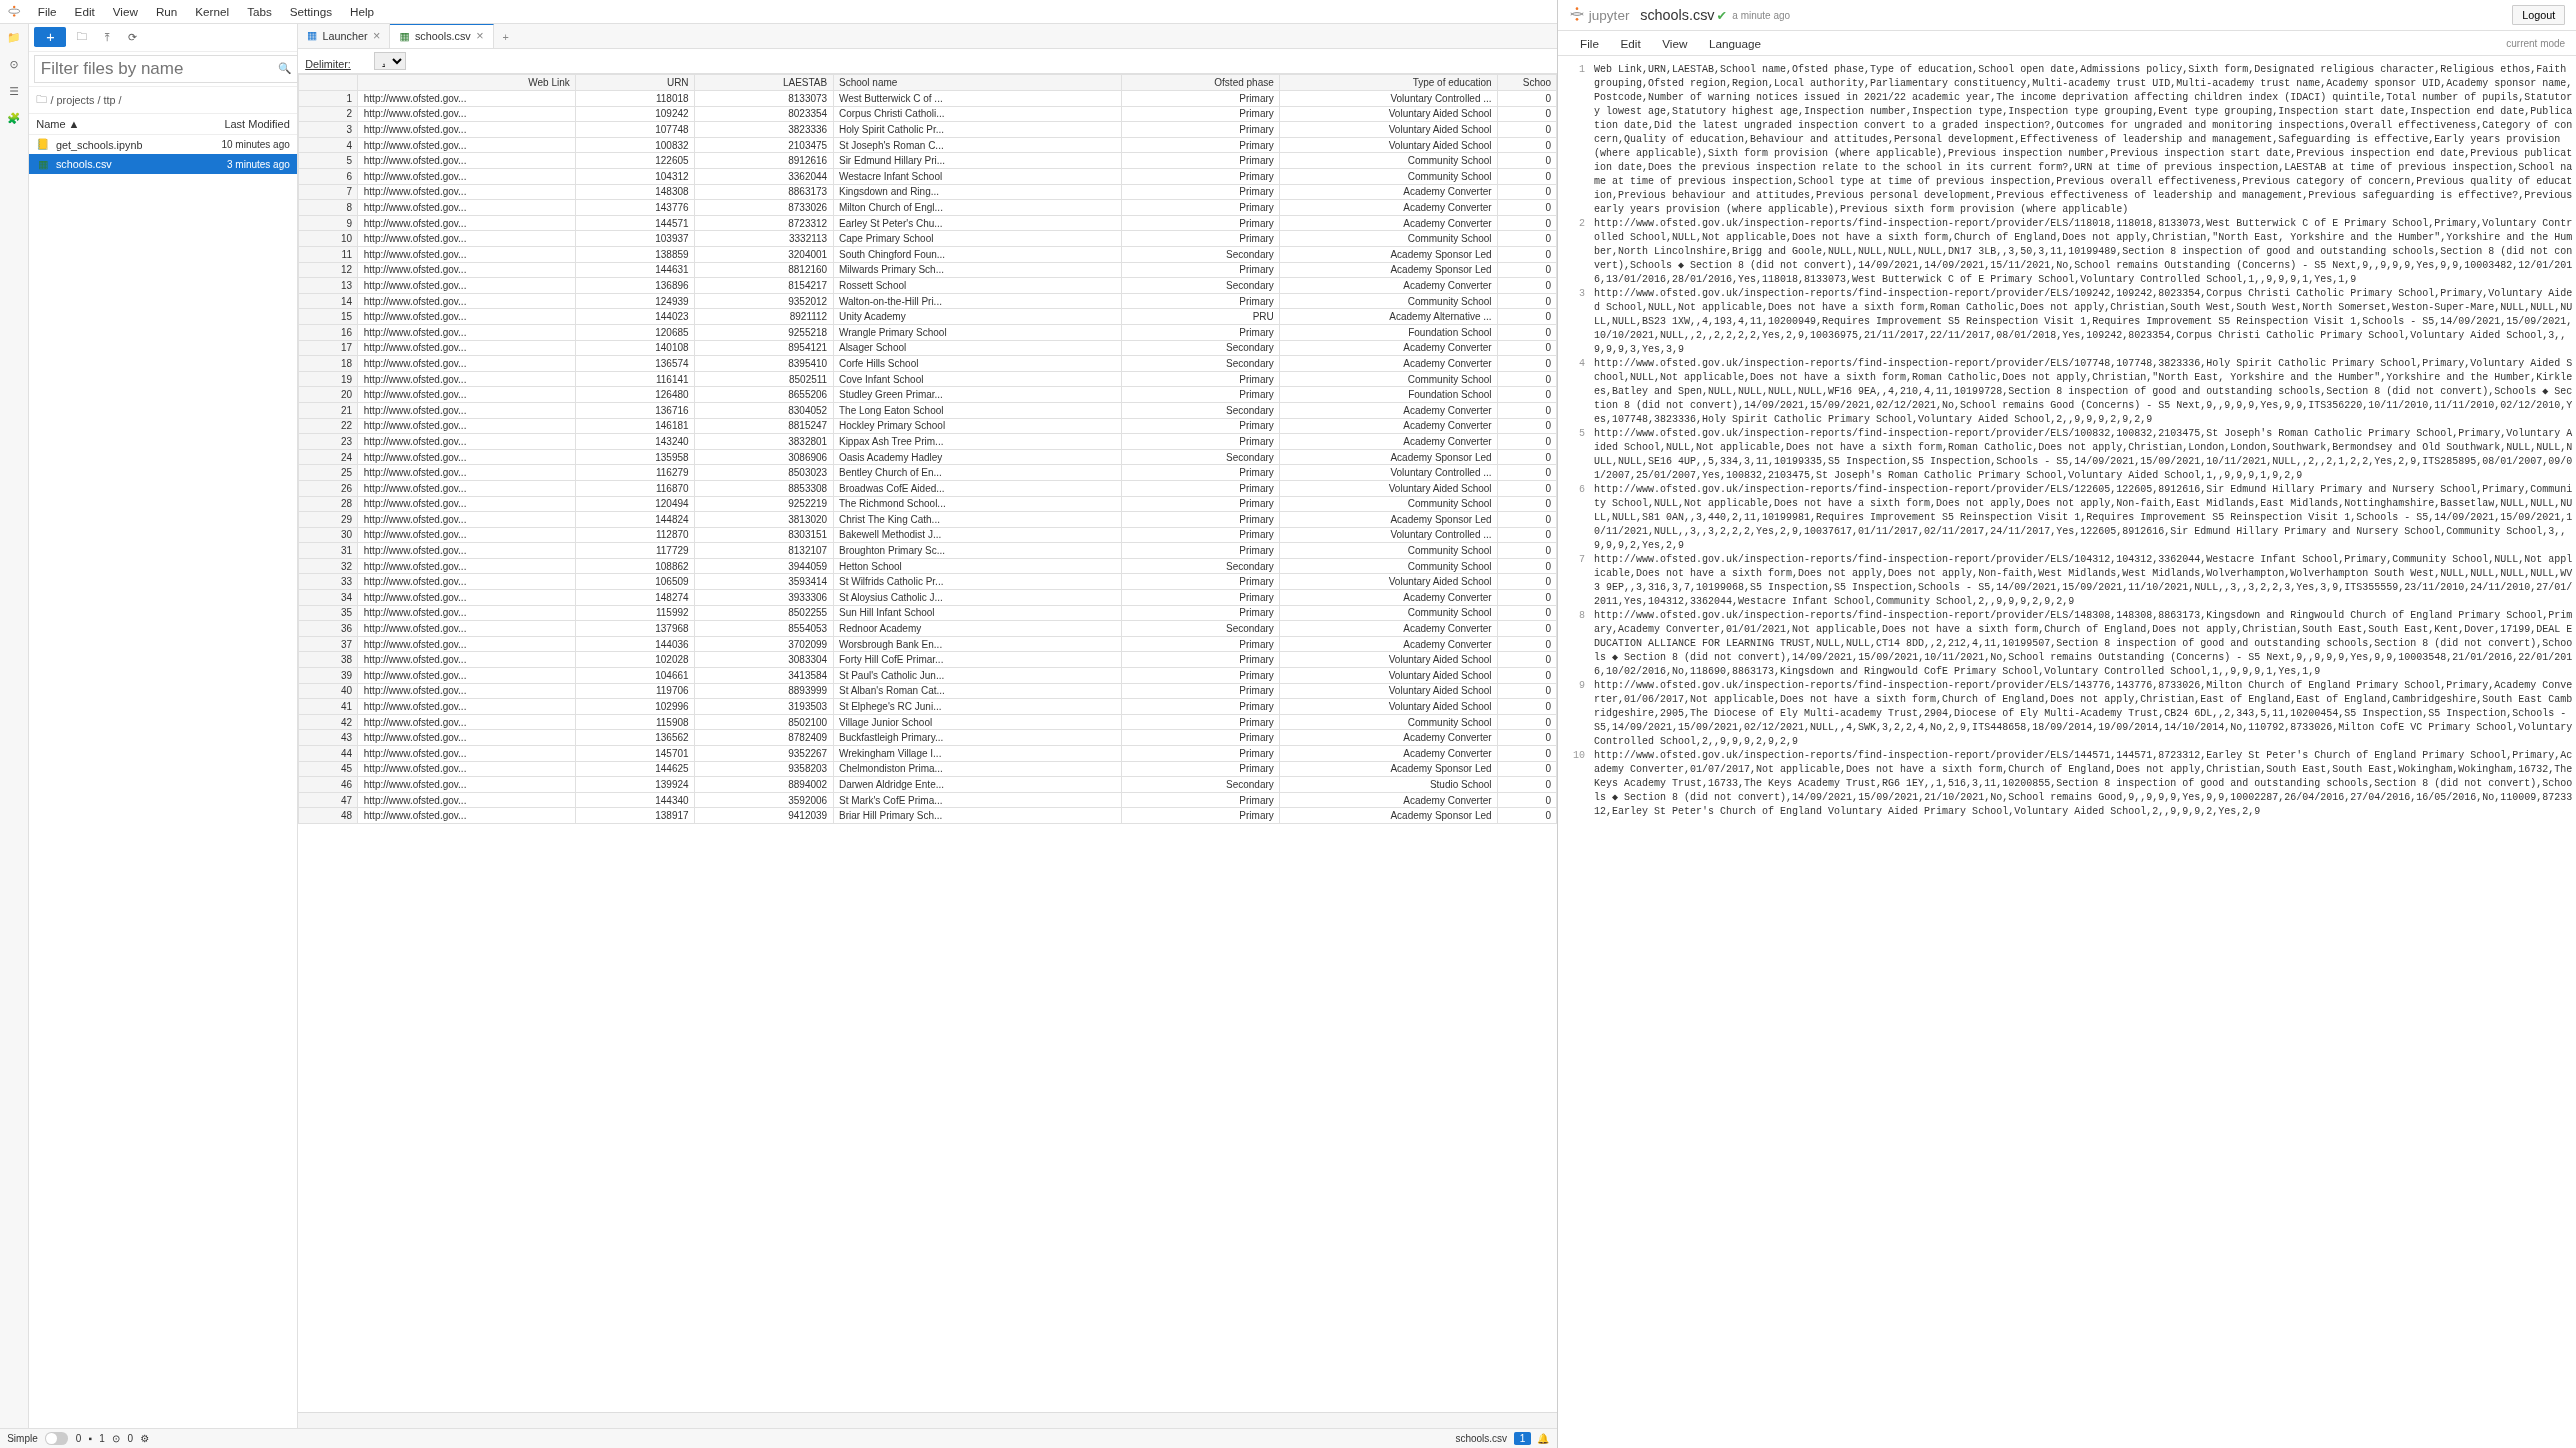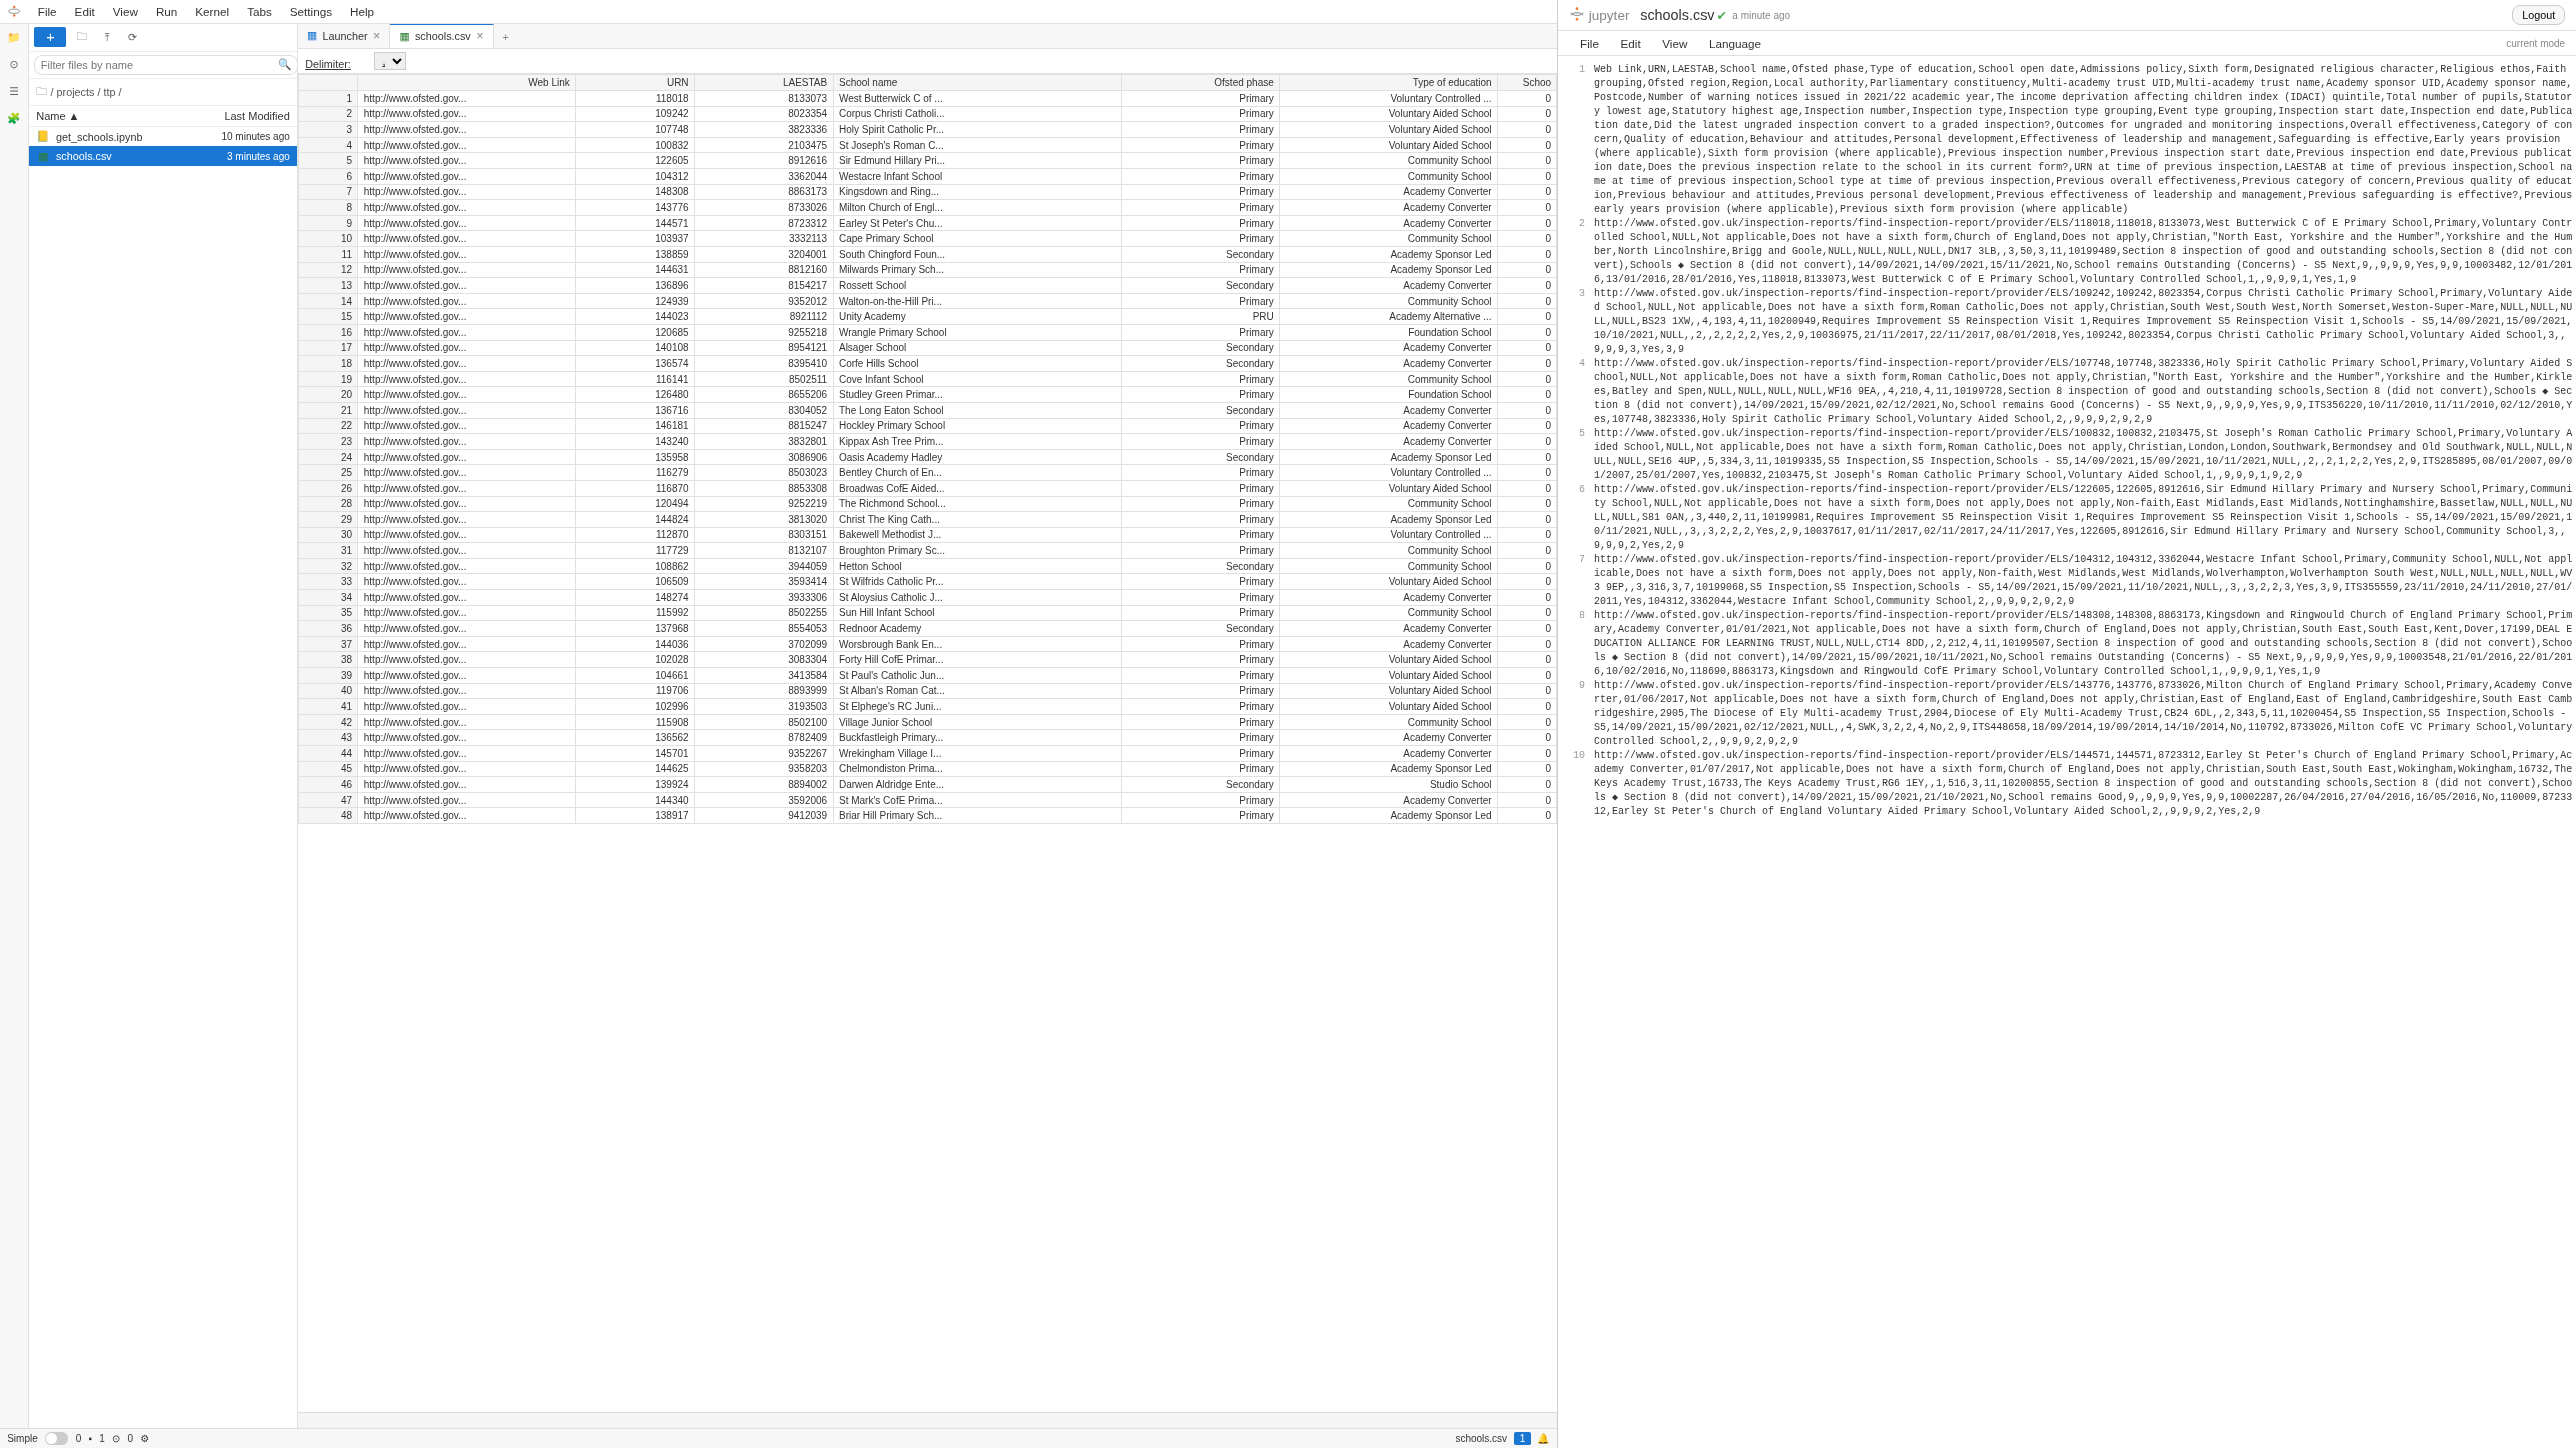--- a/index.html
+++ b/index.html
@@ -113,22 +113,22 @@
 .fb-filter {
   display: flex;
   align-items: center;
   padding: 3.6px 5.4px;
   border-bottom: 0.9px solid #eee;
 }
 .fb-filter input {
   flex: 1;
   border: 0.9px solid #ddd;
   padding: 2.7px 5.4px;
-  font-size: 11px;
-  border-radius: 8px;
+  font-size: 17px;
+  border-radius: 0;
 }
 .fb-filter .search-icn {
   margin-left: -20px;
   color: #888;
   pointer-events: none;
 }
 .fb-breadcrumb {
   padding: 3.6px 7.2px;
   border-bottom: 0.9px solid #eee;
   display: flex;
@@ -324,21 +324,21 @@
   color: #888;
   margin-left: 5.4px;
 }
 .cj-spacer { flex: 1; }
 .cj-logout {
   border: 0.9px solid #ccc;
   padding: 2.7px 9px;
   font-size: 10.8px;
   cursor: pointer;
   background: #f7f7f7;
-  border-radius: 8px;
+  border-radius: 1px;
 }
 .cj-menubar {
   display: flex;
   align-items: center;
   padding: 0 10.8px;
   height: 25px;
   border-bottom: 0.9px solid #e0e0e0;
   font-size: 11.7px;
 }
 .cj-menu-item {

